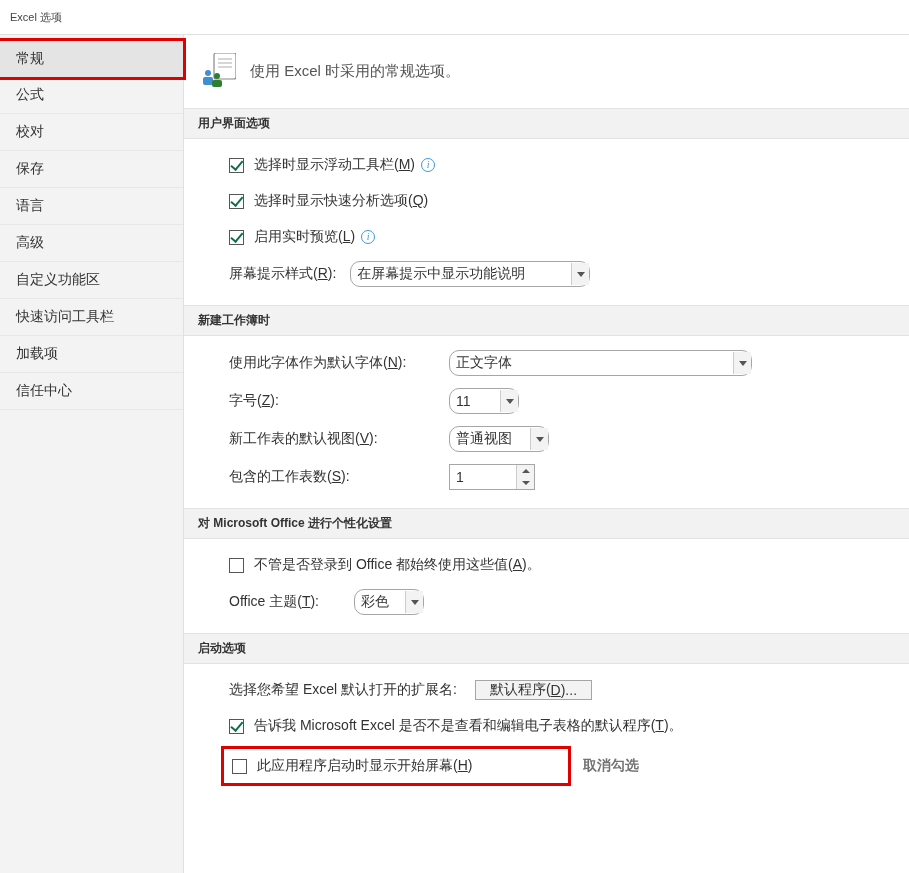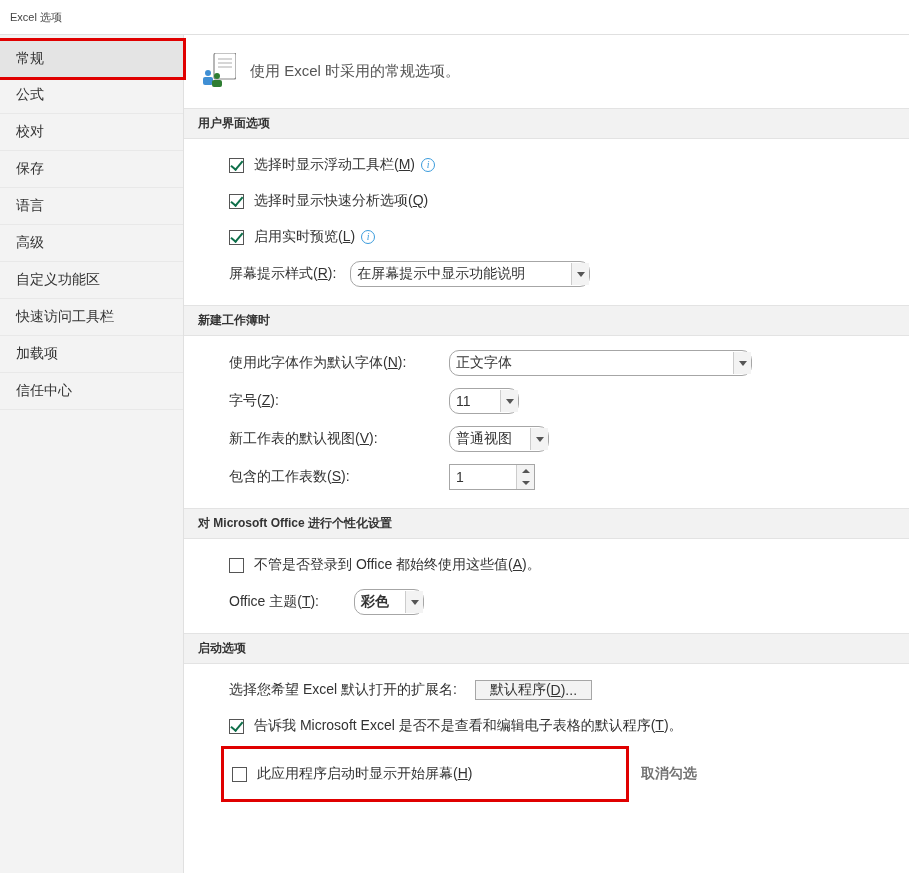--- a/index.html
+++ b/index.html
@@ -157,21 +157,21 @@
     margin: -2px -6px -2px 4px;
   }
   .dropdown-arrow::after {
     content: "";
     border-left: 4px solid transparent;
     border-right: 4px solid transparent;
     border-top: 5px solid #555;
   }
   .wide-select { width: 303px; font-family: Liberation Serif, serif; }
   .num-select { width: 52px; }
-  .small-select { width: 70px; font-weight: bold; }
+  .small-select { width: 70px; }
   .spinner {
     display: inline-flex;
     align-items: stretch;
     border: 1px solid #a6a6a6;
     height: 26px;
     width: 86px;
     background: #fff;
   }
   .spinner .val {
     flex: 1;
@@ -207,25 +207,25 @@
   .btn {
     border: 1px solid #a6a6a6;
     background: #f3f3f3;
     padding: 3px 14px;
     height: 20px;
     display: inline-flex;
     align-items: center;
   }
   .red-box {
     border: 3px solid #e00000;
-    padding: 16px 8px;
+    padding: 8px 8px;
     margin: -4px -8px;
     display: inline-flex;
     align-items: center;
-    width: 408px;
+    width: 350px;
   }
   .red-annot {
     color: #737373;
     font-size: 14px;
     margin-left: 20px;
     font-weight: bold;
   }
   .txt-input {
     width: 260px;
   }

